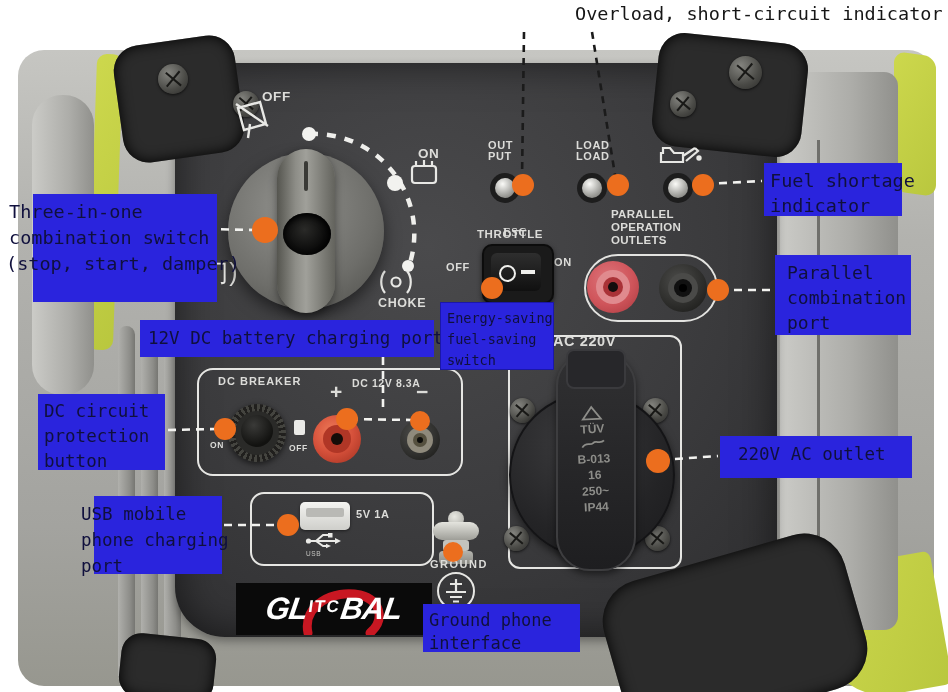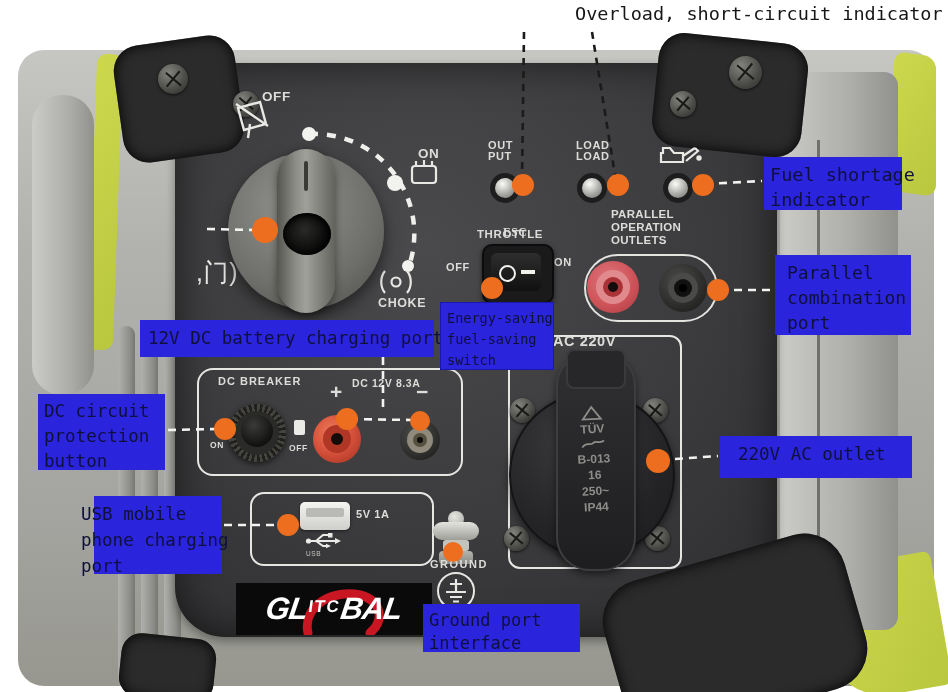--- a/index.html
+++ b/index.html
@@ -279,48 +279,53 @@
       <circle cx="347" cy="419" r="11"></circle>
       <circle cx="420" cy="421" r="10"></circle>
       <circle cx="658" cy="461" r="12"></circle>
       <circle cx="288" cy="525" r="11"></circle>
       <circle cx="453" cy="552" r="10"></circle>
     </g>
   </svg>
 
   <div class="toplabel" style="left:575px;">Overload, short-circuit indicator</div>
 
+  <div class="callout" style="left:33px;top:194px;width:172px;height:98px;font-size:18.5px;line-height:26px;">
+    <div style="margin-left:-30px;">Three-in-one</div>
+    <div style="margin-left:-30px;">combination switch</div>
+    <div style="margin-left:-33px;">(stop, start, damper)</div>
+  </div>
   <div class="callout" style="left:140px;top:320px;width:280px;height:26px;padding:6px 6px 5px 8px;">
     <div>12V DC battery charging port</div>
   </div>
   <div class="callout" style="left:38px;top:394px;width:115px;height:66px;">
     <div>DC circuit</div>
     <div>protection</div>
     <div>button</div>
   </div>
   <div class="callout" style="left:94px;top:496px;width:116px;height:68px;line-height:26px;">
     <div style="margin-left:-19px;">USB mobile</div>
     <div style="margin-left:-19px;">phone charging</div>
     <div style="margin-left:-19px;">port</div>
   </div>
   <div class="callout" style="left:440px;top:302px;width:100px;height:56px;font-size:13.5px;line-height:21px;border:1px solid #1b17a8;">
     <div>Energy-saving</div>
     <div>fuel-saving</div>
     <div>switch</div>
   </div>
-  <div class="callout" style="left:764px;top:157px;width:126px;height:43px;font-size:18.5px;">
+  <div class="callout" style="left:764px;top:163px;width:126px;height:43px;font-size:18.5px;">
     <div>Fuel shortage</div>
     <div>indicator</div>
   </div>
   <div class="callout" style="left:775px;top:255px;width:118px;height:70px;font-size:18px;padding-left:12px;">
     <div>Parallel</div>
     <div>combination</div>
     <div>port</div>
   </div>
   <div class="callout" style="left:720px;top:436px;width:168px;height:31px;padding:6px 6px 5px 18px;">
     <div>220V AC outlet</div>
   </div>
   <div class="callout" style="left:423px;top:604px;width:145px;height:38px;font-size:17px;line-height:23px;">
-    <div>Ground port</div>
+    <div>Ground phone</div>
     <div>interface</div>
   </div>
 
 </div>
 
 </body></html>

